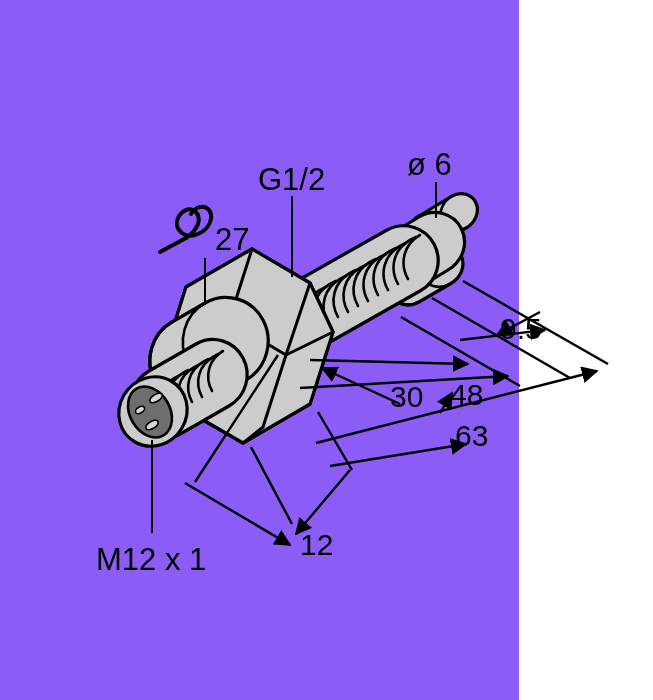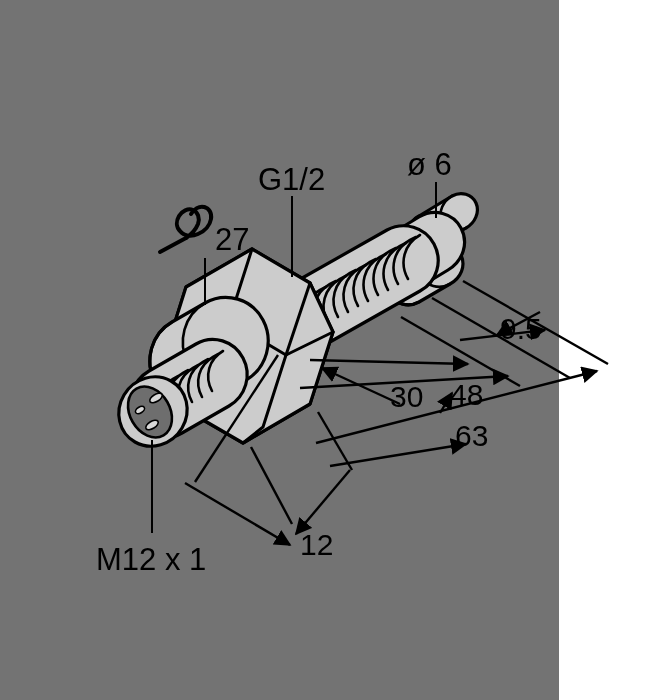--- a/index.html
+++ b/index.html
@@ -8,23 +8,23 @@
     background: #ffffff;
   }
   body {
     width: 653px;
     height: 700px;
     font-family: "Liberation Sans", sans-serif;
     overflow: hidden;
   }
   #drawing-root {
     position: relative;
-    width: 559px;
+    width: 519px;
     height: 700px;
-    background: #737373;
+    background: #8b5cf6;
   }
   svg#tech-drawing {
     display: block;
     width: 653px;
     height: 700px;
   }
   .part-fill {
     fill: #cccccc;
     stroke: #000000;
     stroke-width: 3.2;

